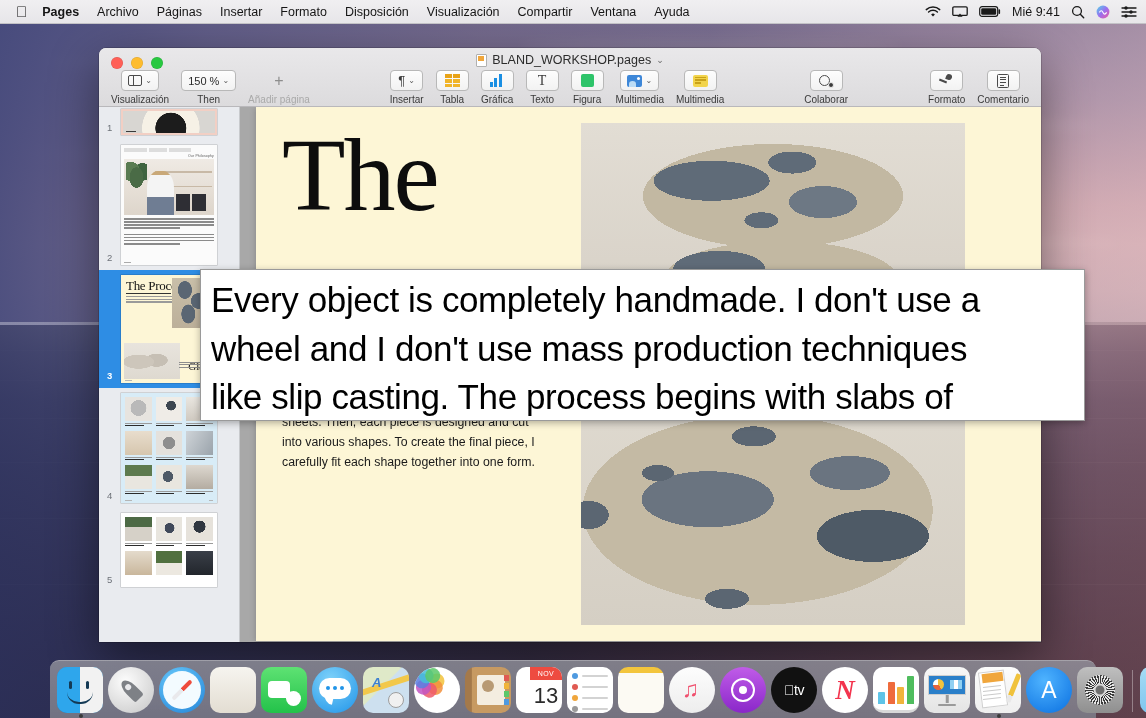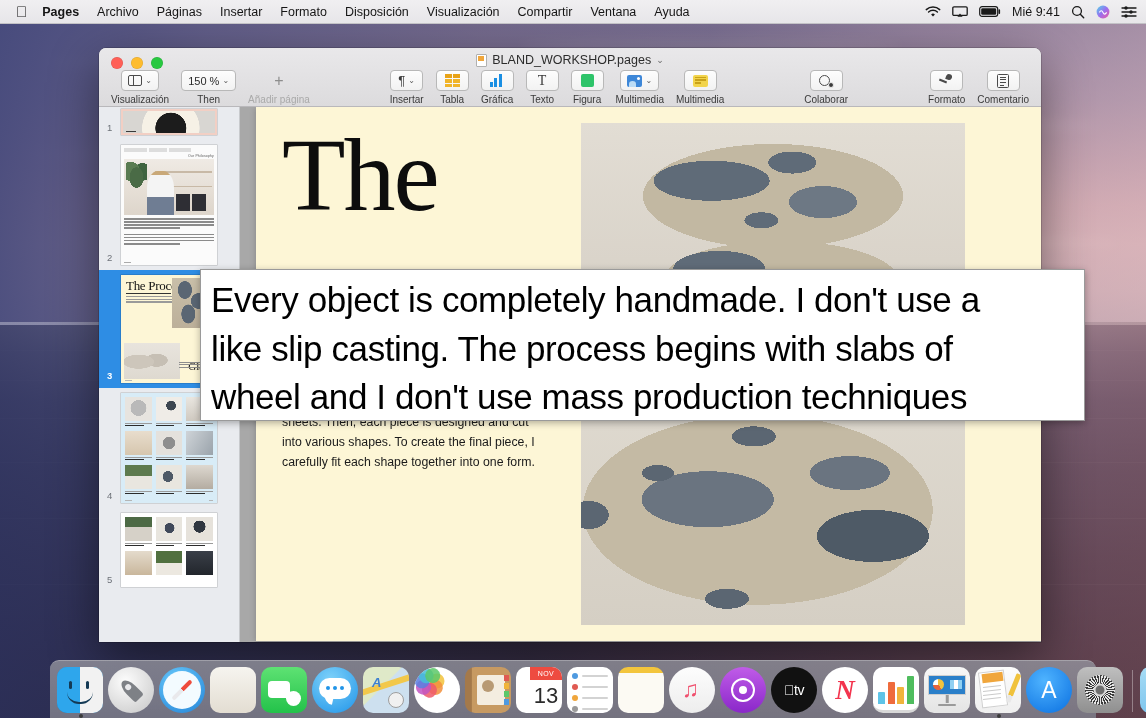--- a/index.html
+++ b/index.html
@@ -867,22 +867,22 @@
         <div class="pg-body">Every object is completely handmade. I don't use a wheel and I don't use mass production techniques like slip casting. The process begins with slabs of clay that are rolled out into thin sheets. Then, each piece is designed and cut into various shapes. To create the final piece, I carefully fit each shape together into one form.</div>
         <div class="pg-img-bot"></div>
       </div>
     </div>
 
   </div>
 </div>
 
 <div id="zoomoverlay">
   <div class="zt">Every object is completely handmade. I don't use a</div>
+  <div class="zt">wheel and I don't use mass production techniques</div>
   <div class="zt">like slip casting. The process begins with slabs of</div>
-  <div class="zt">wheel and I don't use mass production techniques</div>
 </div>
 
 <div id="dock">
 
   <div class="dicon">
     <div class="glyph i-finder">
         <span class="l"></span>
         <span class="r"></span>
       <span class="face">
           <i class="eye a"></i>

